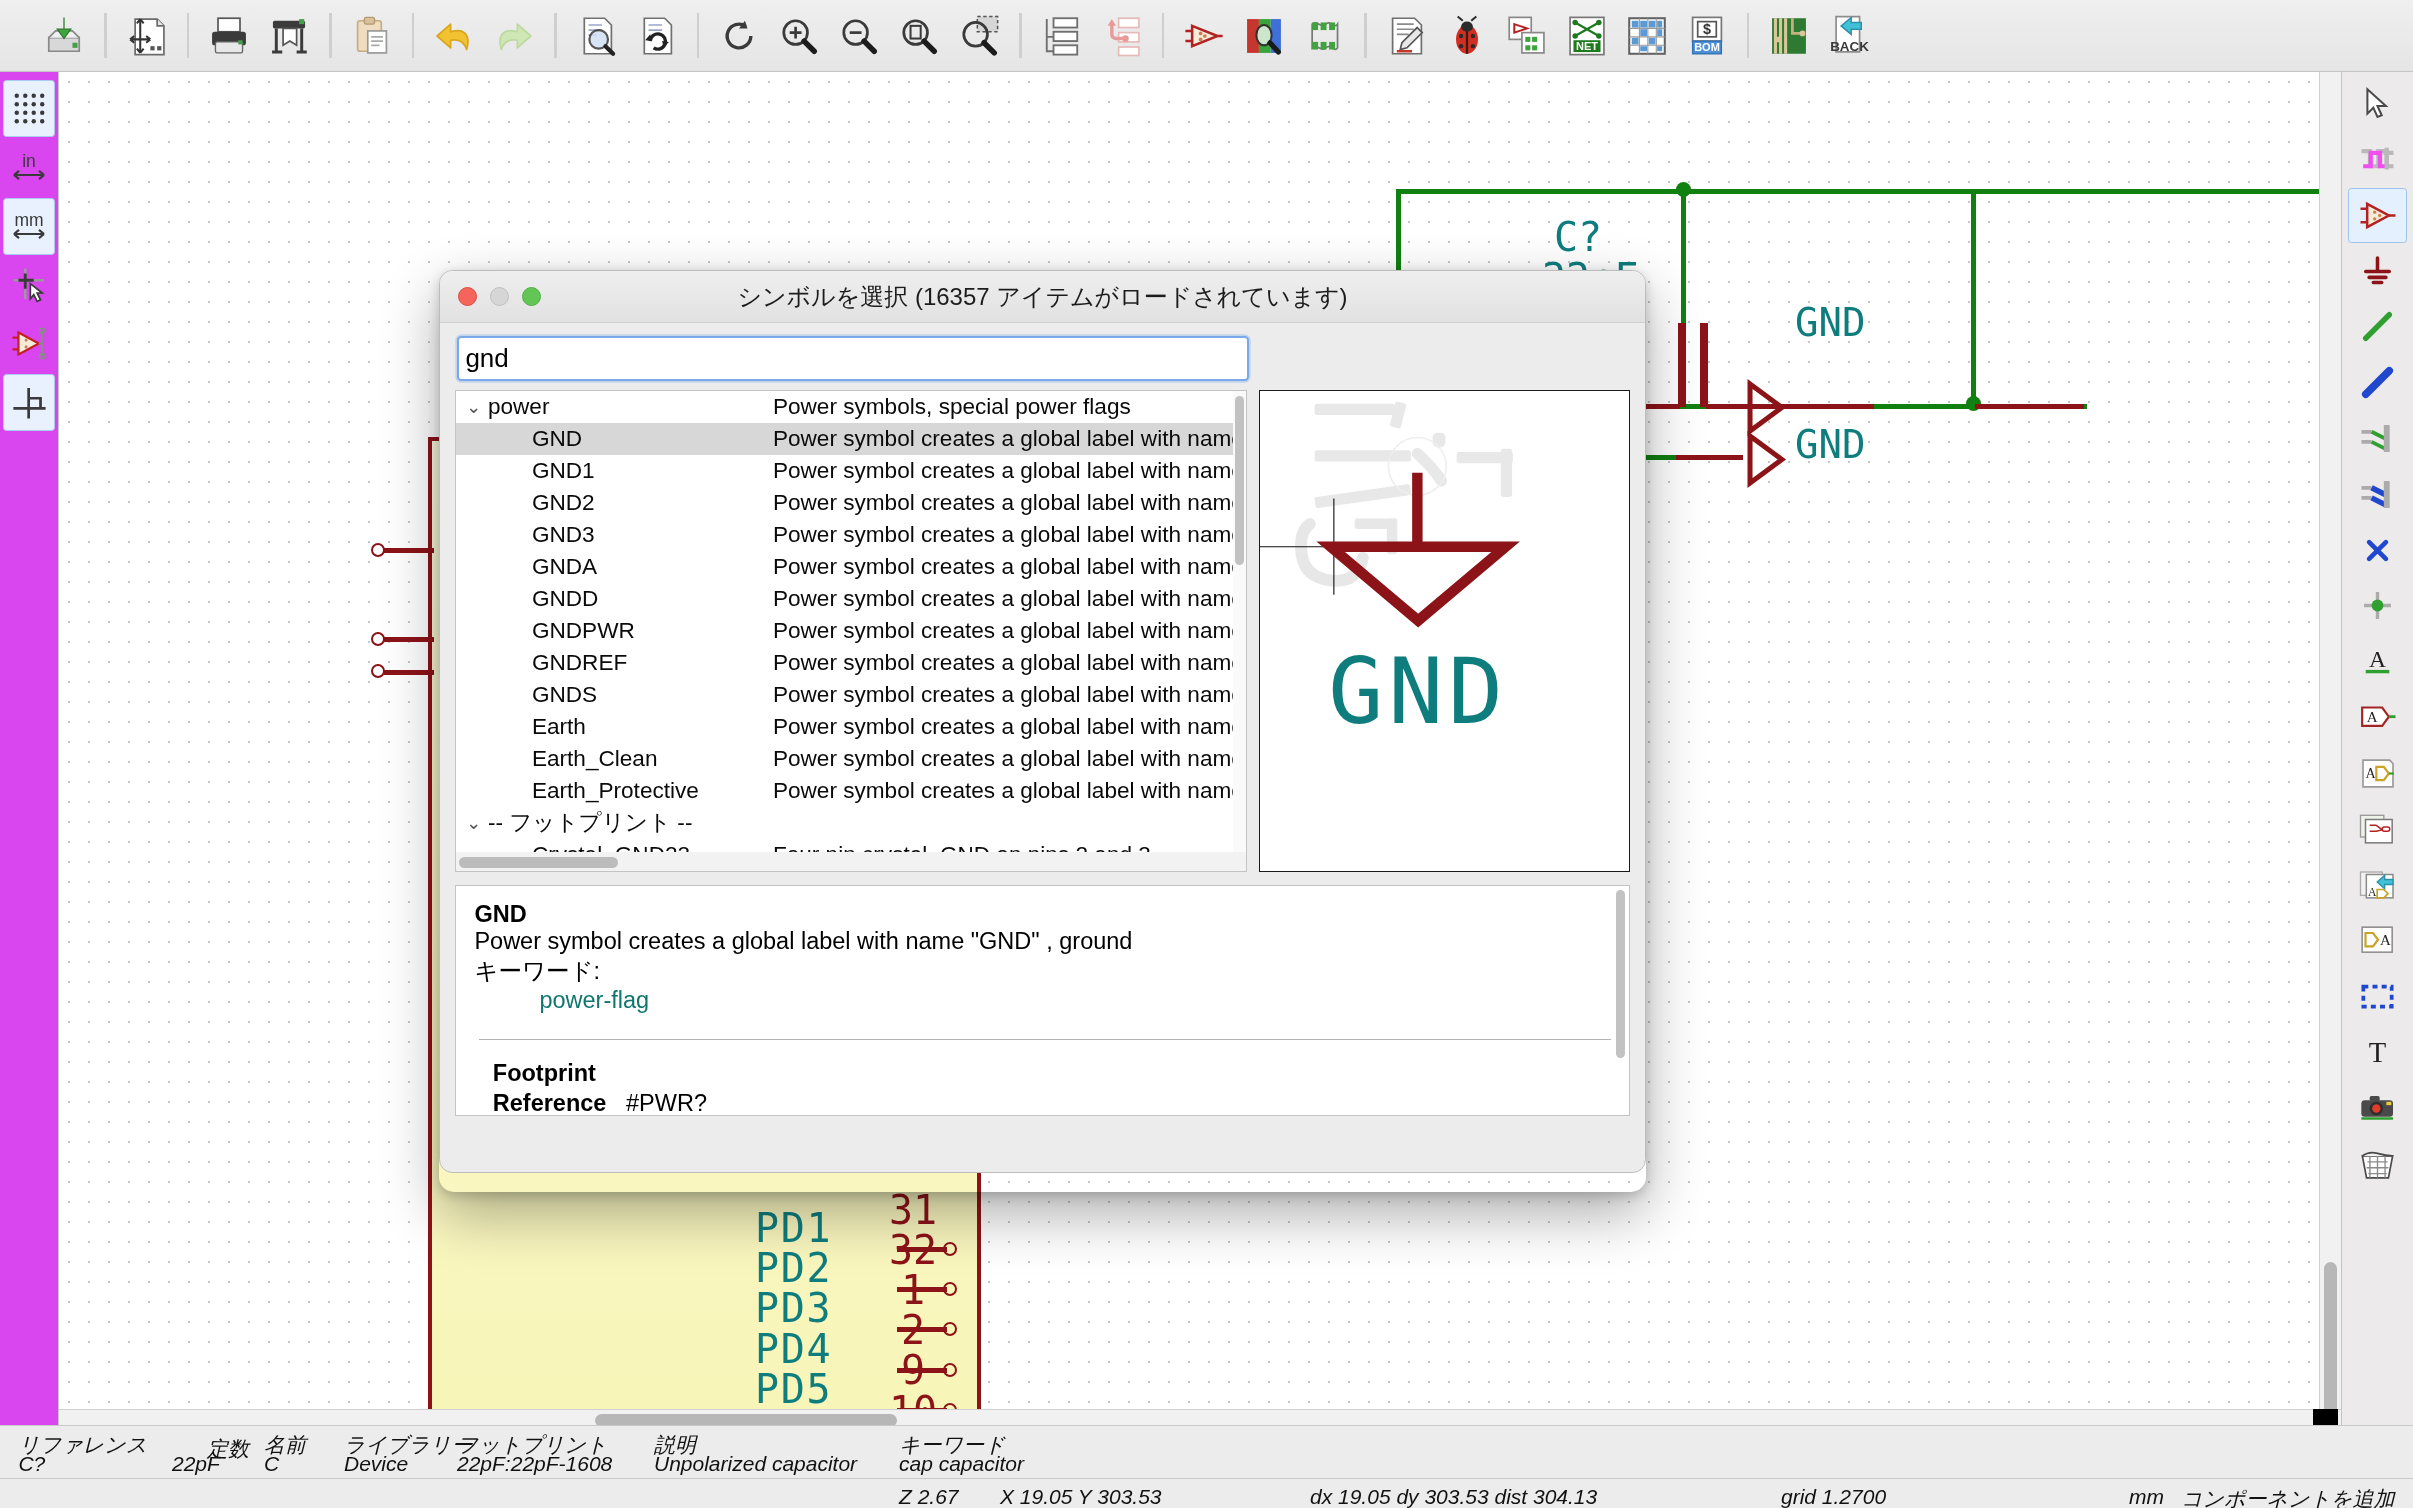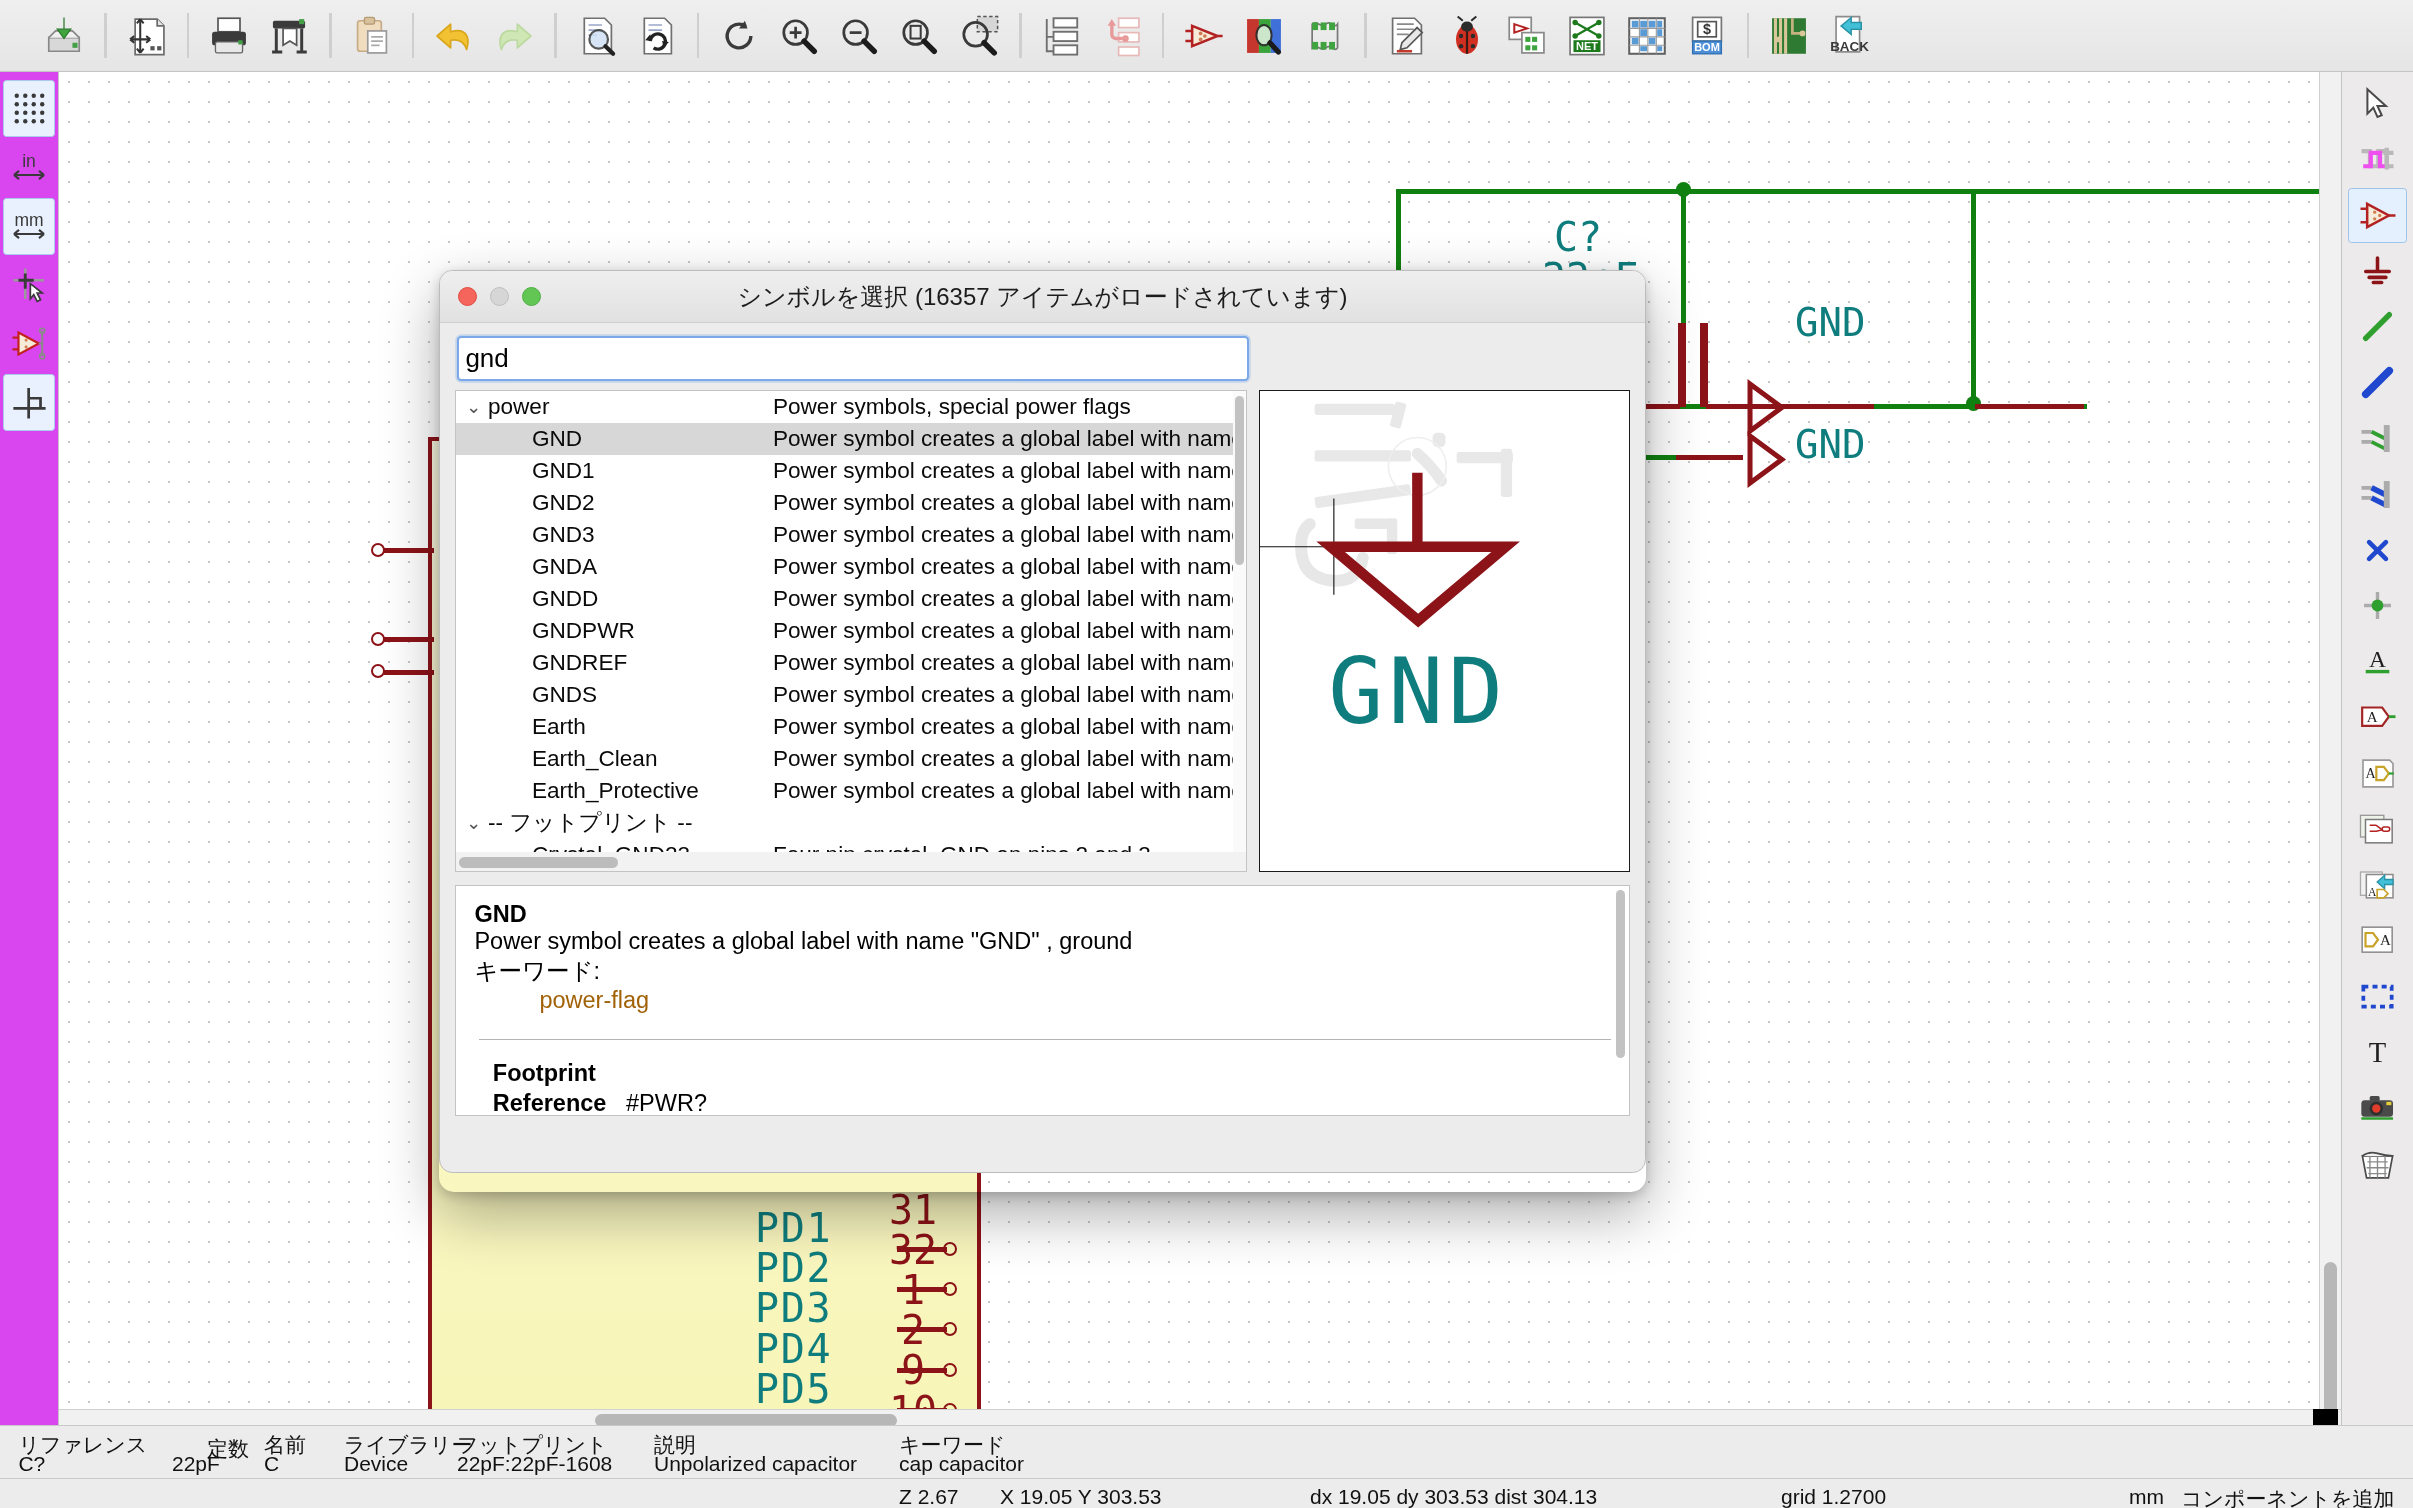--- a/index.html
+++ b/index.html
@@ -100,21 +100,21 @@
   .vscroll .thumb {
     position:absolute; left:4.2px; top:1190px; width:12.6px; height:159px;
     background:#b7b7b7; border-radius:6.7px;
   }
   .corner-box { position:absolute; right:75px; bottom:18.4px; width:25px; height:22px; background:#000; }
 
   
   .statusbar {
     position:absolute; left:0; bottom:0; width:2413px; height:83px;
     background:#ececec; border-top:0.8px solid #c9c9c9;
-    font-size: 21px; color:#111;
+    font-size: 21px; color:#111;font-style:italic;
   }
   .sb-cell { position:absolute; white-space:nowrap; }
   .sb-divider { position:absolute; left:0; top:52px; width:2413px; height:0.8px; background:#c9c9c9; }
 
   
   .dlg-shadow {
     position:absolute; left:439px; top:270px; width:1207px; height:922px;
     border-radius: 15px;
     box-shadow: 0 22px 59px rgba(0,0,0,.32), 0 3.4px 11.7px rgba(0,0,0,.18);
     background: transparent;
@@ -193,21 +193,21 @@
 
   .desc-panel {
     margin-top: 13.4px;
     height: 231px;
     background:#fff; border:0.8px solid #c3c3c3;
     position:relative; padding: 15px 18.4px; overflow:hidden;
   }
   .desc-title { font-size:23.5px; font-weight:bold; color:#000; }
   .desc-line  { font-size:23.5px; color:#000; }
   .desc-kw-label { font-size:23.5px; color:#000; }
-  .desc-kw-val { font-size:23.5px; color:#a16207; margin-left:65px; }
+  .desc-kw-val { font-size:23.5px; color:#0f766e; margin-left:65px; }
   .desc-hr { height:0.8px; background:#b4b4b4; margin: 25px 0 20px 5px; }
   .desc-field { font-size:23.5px; color:#000; margin: 3.4px 0 0 18.4px; }
   .desc-field b { font-weight:bold; }
   .desc-vscroll { position:absolute; right:1.7px; top:3.4px; width:13.4px; bottom:3.4px; }
   .desc-vscroll .thumb { position:absolute; left:2.5px; top:0; width:8.4px; height:168px; background:#c2c2c2; border-radius:5px;}
 
   .dlg-footer {
     height: 80px; flex: 0 0 80px;
     display:flex; align-items:center; padding: 0 17px;
   }

